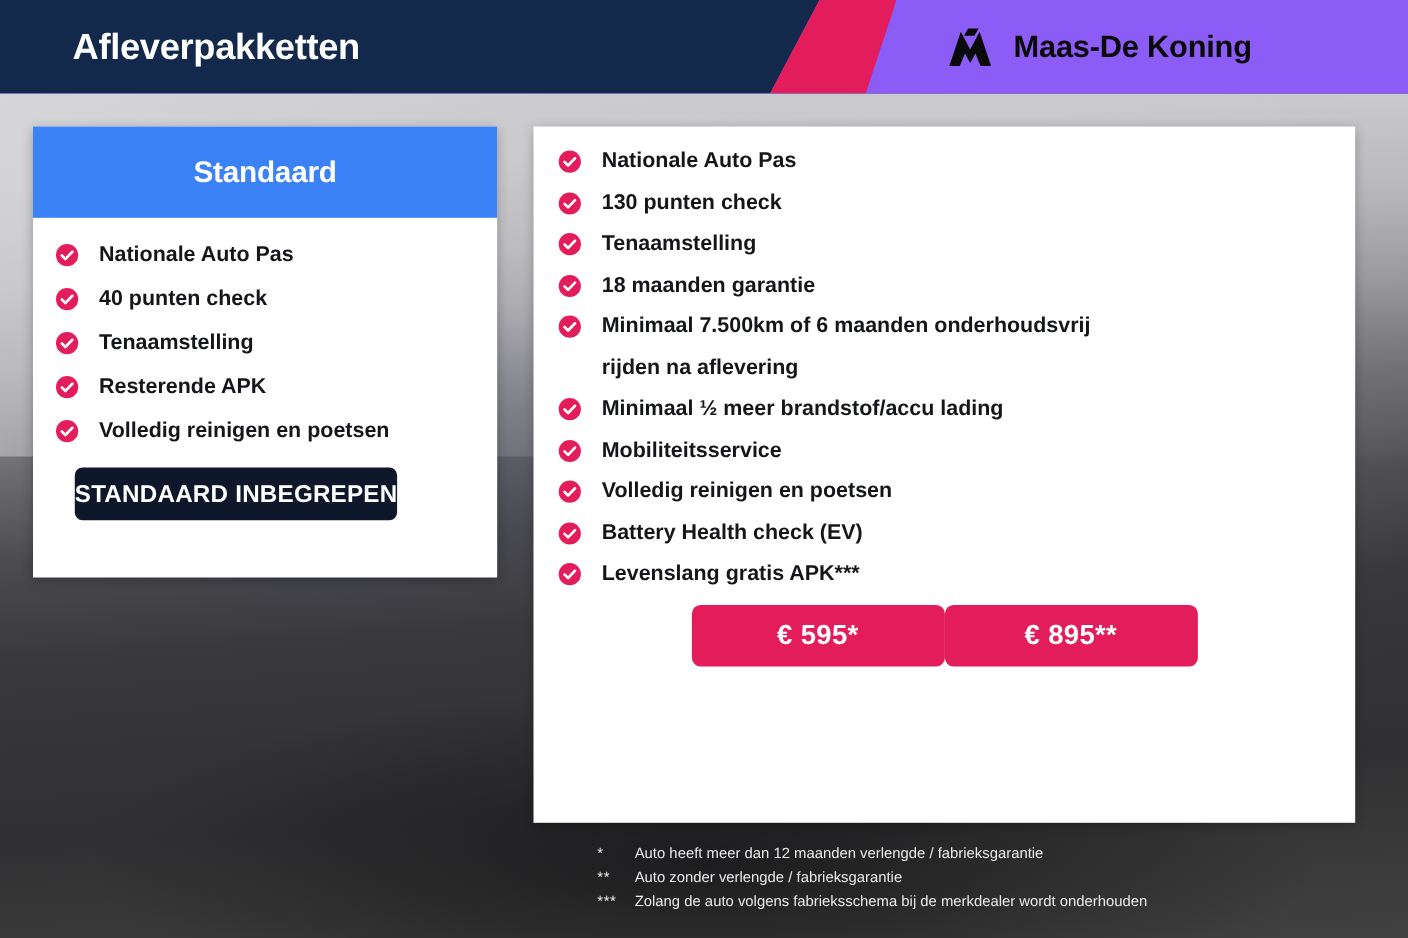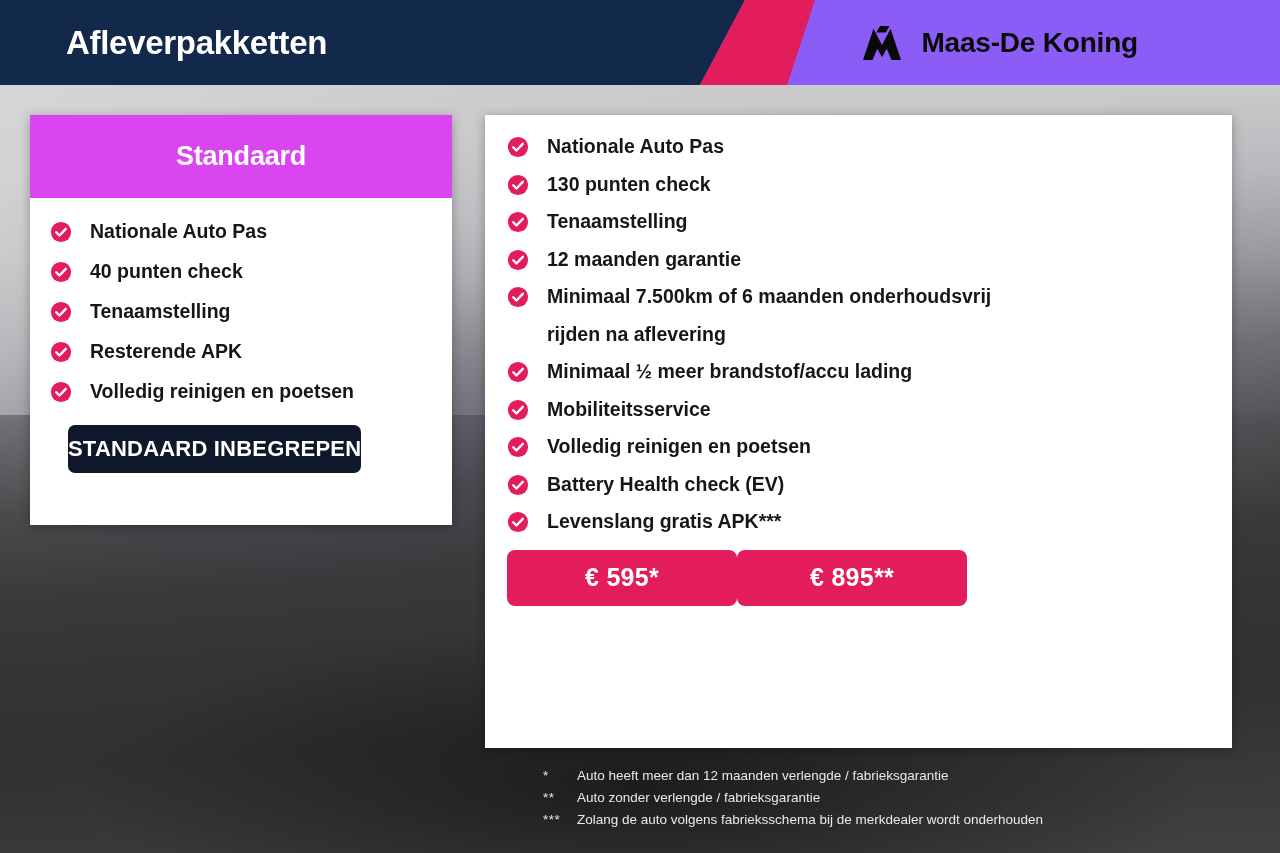--- a/index.html
+++ b/index.html
@@ -84,21 +84,21 @@
     white-space:nowrap;
   }
 
   
   .card {
     position:absolute;
     background:#ffffff;
     box-shadow:0 2px 10px rgba(0,0,0,0.30);
   }
   .card-head {
-    background:#d946ef;
+    background:#3b82f6;
     display:flex; align-items:center; justify-content:center;
   }
   .card-head-title {
     color:#ffffff;
     font-weight:bold;
     font-size:27px;
     letter-spacing:-0.2px;
   }
   .card-body { padding:18px 18px 0 18px; }
 
@@ -139,21 +139,21 @@
   }
 
   
   #card-approved { left:485px; top:115px; width:747px; height:633px; }
   #card-approved .card-head { height:83px; }
   #card-approved .card-body { padding:22px 22px 0 22px; }
   #card-approved .feature { margin-bottom:16.5px; font-size:19.5px; }
   #card-approved .tick { width:22px; height:22px; margin-top:-1px; }
 
   .price-row {
-    display:flex; 
+    display:flex; justify-content:center; 
   }
   .btn-price {
     width:230px; height:56px;
     border:none; border-radius:8px;
     background:#e31c5c;
     color:#ffffff;
     font-family:inherit;
     font-weight:bold;
     font-size:25px;
     letter-spacing:0.3px;
@@ -292,21 +292,21 @@
           <span class="feature-text">Tenaamstelling</span>
         </li>
 
         <li class="feature">
           <span class="tick-slot">
             <svg class="tick" viewBox="0 0 24 24">
                 <circle cx="12" cy="12" r="11" fill="#e31c5c"></circle>
                 <path d="M6.8 12.3 L10.3 15.8 L17.2 8.6" fill="none" stroke="#ffffff" stroke-width="2.6" stroke-linecap="round" stroke-linejoin="round"></path>
               </svg>
           </span>
-          <span class="feature-text">12 maanden garantie</span>
+          <span class="feature-text">18 maanden garantie</span>
         </li>
 
         <li class="feature">
           <span class="tick-slot">
             <svg class="tick" viewBox="0 0 24 24">
                 <circle cx="12" cy="12" r="11" fill="#e31c5c"></circle>
                 <path d="M6.8 12.3 L10.3 15.8 L17.2 8.6" fill="none" stroke="#ffffff" stroke-width="2.6" stroke-linecap="round" stroke-linejoin="round"></path>
               </svg>
           </span>
           <span class="feature-text">Minimaal 7.500km of 6 maanden onderhoudsvrij</span>

